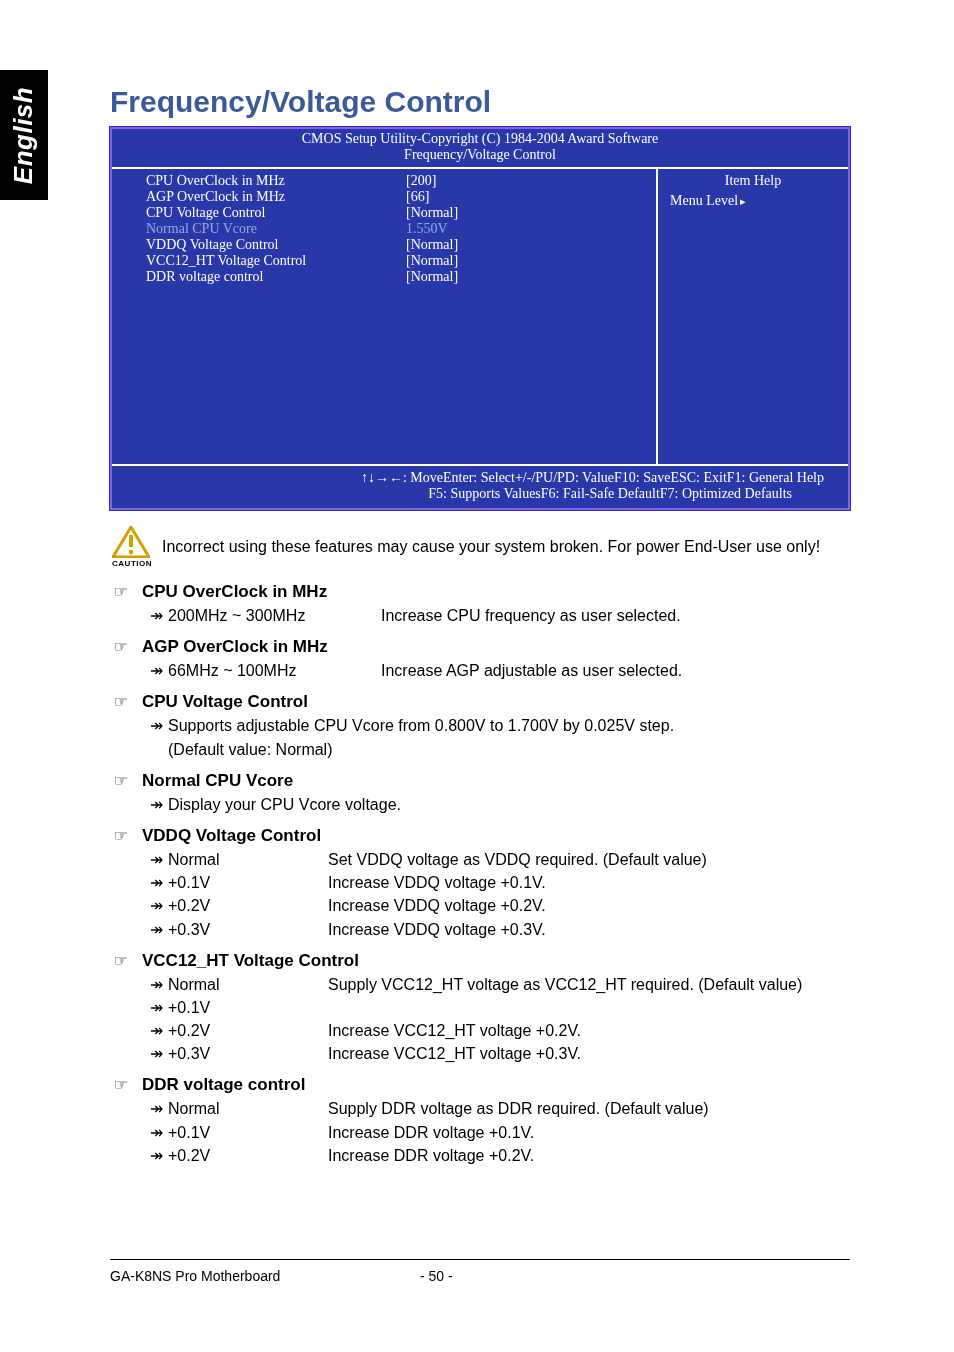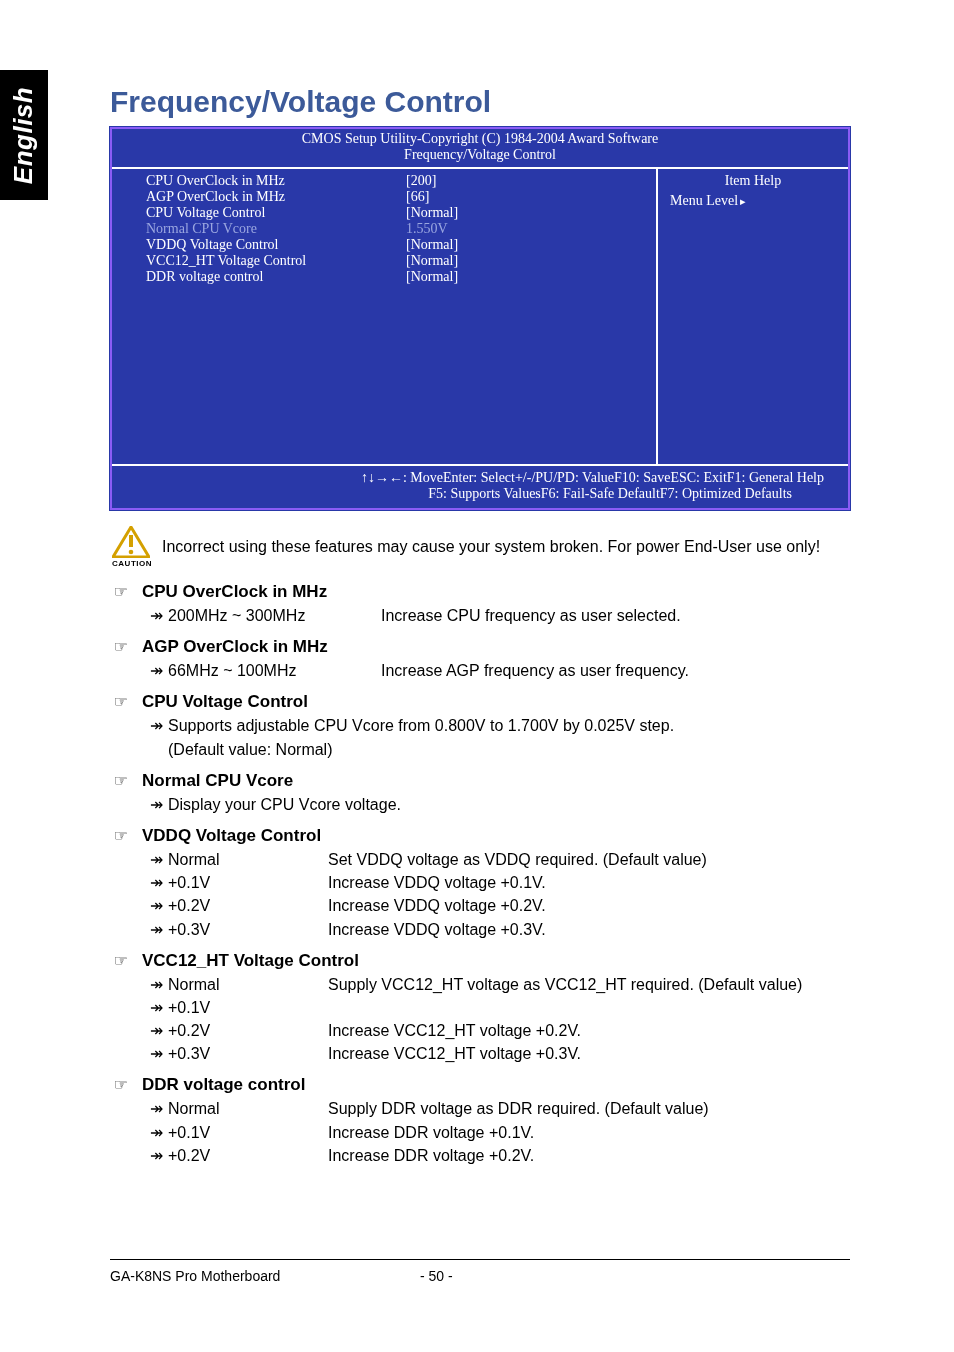--- a/index.html
+++ b/index.html
@@ -238,21 +238,21 @@
         </div>
       </div>
       <div class="sec">
         <div class="sec-hd">
           <span class="hand">☞</span>
           <span>AGP OverClock in MHz</span>
         </div>
         <div class="sec-line">
           <span class="arrow">↠</span>
           <span class="inline-range">66MHz ~ 100MHz</span>
-          <span class="inline-desc">Increase AGP frequency as user frequency.</span>
+          <span class="inline-desc">Increase AGP adjustable as user selected.</span>
         </div>
       </div>
       <div class="sec">
         <div class="sec-hd">
           <span class="hand">☞</span>
           <span>CPU Voltage Control</span>
         </div>
         <div class="sec-line">
           <span class="arrow">↠</span>
           <span>Supports adjustable CPU Vcore from 0.800V to 1.700V by 0.025V step.</span>

